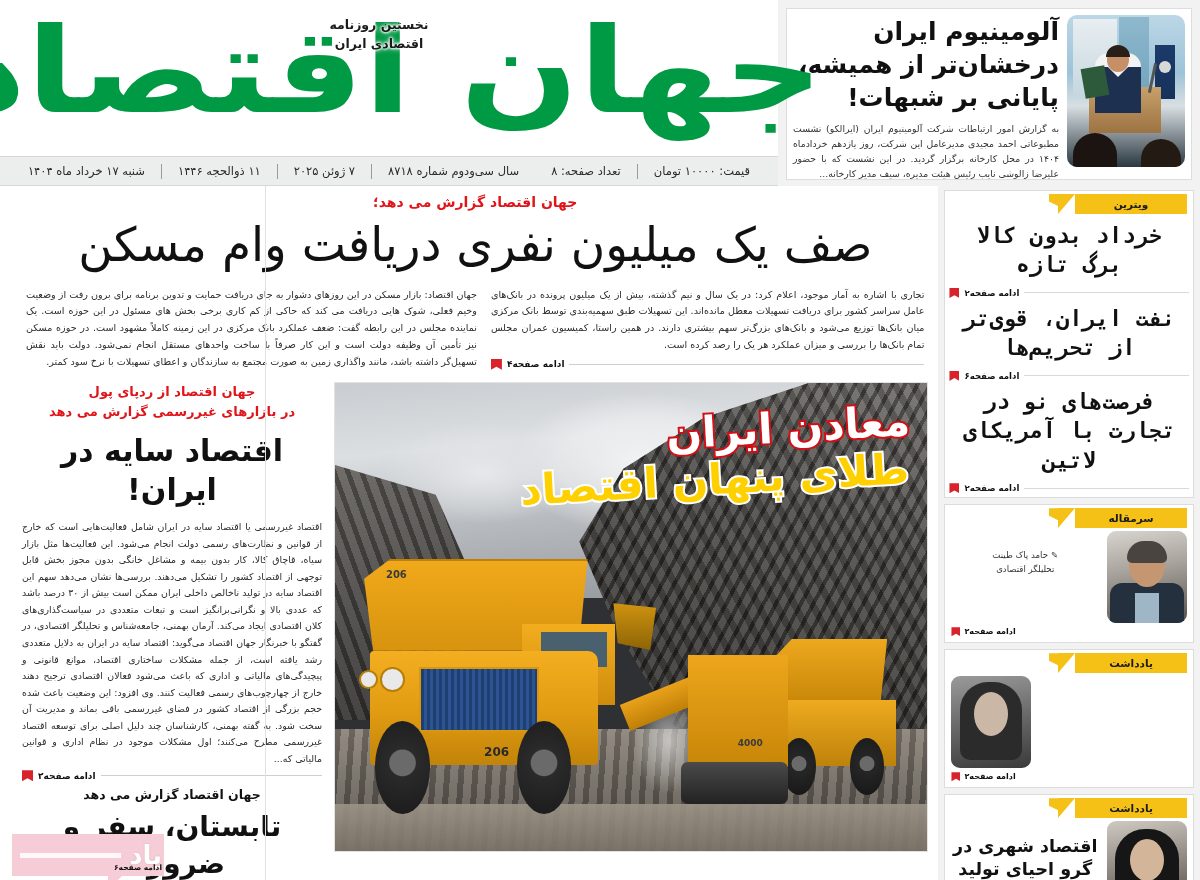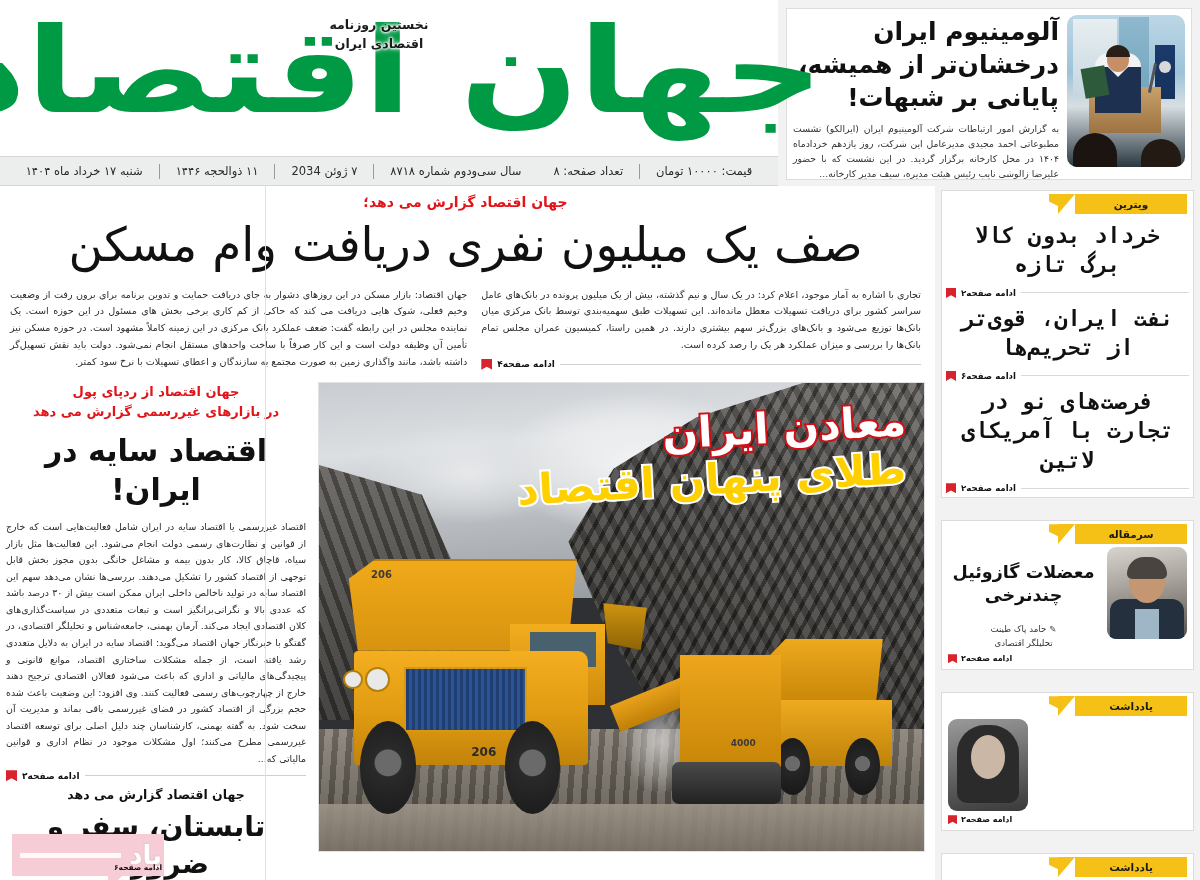--- a/index.html
+++ b/index.html
@@ -157,21 +157,21 @@
   }
   .promo-photo .pp-aud2 {
     position: absolute; right: 4px; bottom: 0; width: 40px; height: 28px;
     background: #241a14; border-radius: 20px 20px 0 0;
   }
 
   
   .body-area {
     position: absolute; left: 0; top: 186px;
     width: 1200px; height: 694px;
-    display: flex; flex-direction: row-reverse;
+    display: flex; flex-direction: row-reverse; padding-left: 16px;
   }
 
   
   .main-col {
     width: 935px; height: 694px;
     background: #fff;
     padding: 8px 10px 4px 6px;
     position: relative;
   }
   .kicker {
@@ -400,21 +400,21 @@
     display: inline-block;
     margin-top: 10px;
   }
 
   
   .side-col {
     width: 265px; height: 694px;
     background: #f2f2f2;
     padding: 4px 6px 6px 6px;
     display: flex; flex-direction: column;
-    gap: 22px;
+    gap: 6px;
   }
   .card {
     background: #fff; border: 1px solid #dcdcdc;
     padding: 0 0 4px 0;
     position: relative;
   }
   .card-head {
     position: relative; height: 24px;
     display: flex; align-items: center;
   }
@@ -547,21 +547,21 @@
       <div class="logo-sub">
         <div>نخستین روزنامه</div>
         <div>اقتصادی ایران</div>
       </div>
       <div class="infobar">
         <span class="item">قیمت: ۱۰۰۰۰ تومان</span>
         <span class="sep"></span>
         <span class="item">تعداد صفحه: ۸</span>
         <span class="item">سال سی‌ودوم شماره ۸۷۱۸</span>
         <span class="sep"></span>
-        <span class="item">۷ ژوئن 2034</span>
+        <span class="item">۷ ژوئن ۲۰۲۵</span>
         <span class="sep"></span>
         <span class="item">۱۱ ذوالحجه ۱۴۴۶</span>
         <span class="sep"></span>
         <span class="item">شنبه ۱۷ خرداد ماه ۱۴۰۴</span>
       </div>
     </div>
 
     <div class="promo">
       <div class="promo-inner">
         <div class="promo-text">
@@ -712,21 +712,20 @@
           <span class="rule"></span>
         </div>
       </div>
 
       <div class="card op-card">
         <div class="card-head">
           <div class="tab">سرمقاله</div>
         </div>
         <div class="op-main">
           <div class="op-textwrap">
-            <div class="op-title">معضلات گازوئیل چندنرخی</div>
             <div class="op-by">
               <div><span class="pen">✎</span><span>حامد پاک طینت</span></div>
               <div>تحلیلگر اقتصادی</div>
             </div>
           </div>
           <div class="op-photo a">
             <div class="ph-a-body"></div>
             <div class="ph-a-shirt"></div>
             <div class="ph-head ph-a-head"></div>
             <div class="ph-a-hair"></div>

